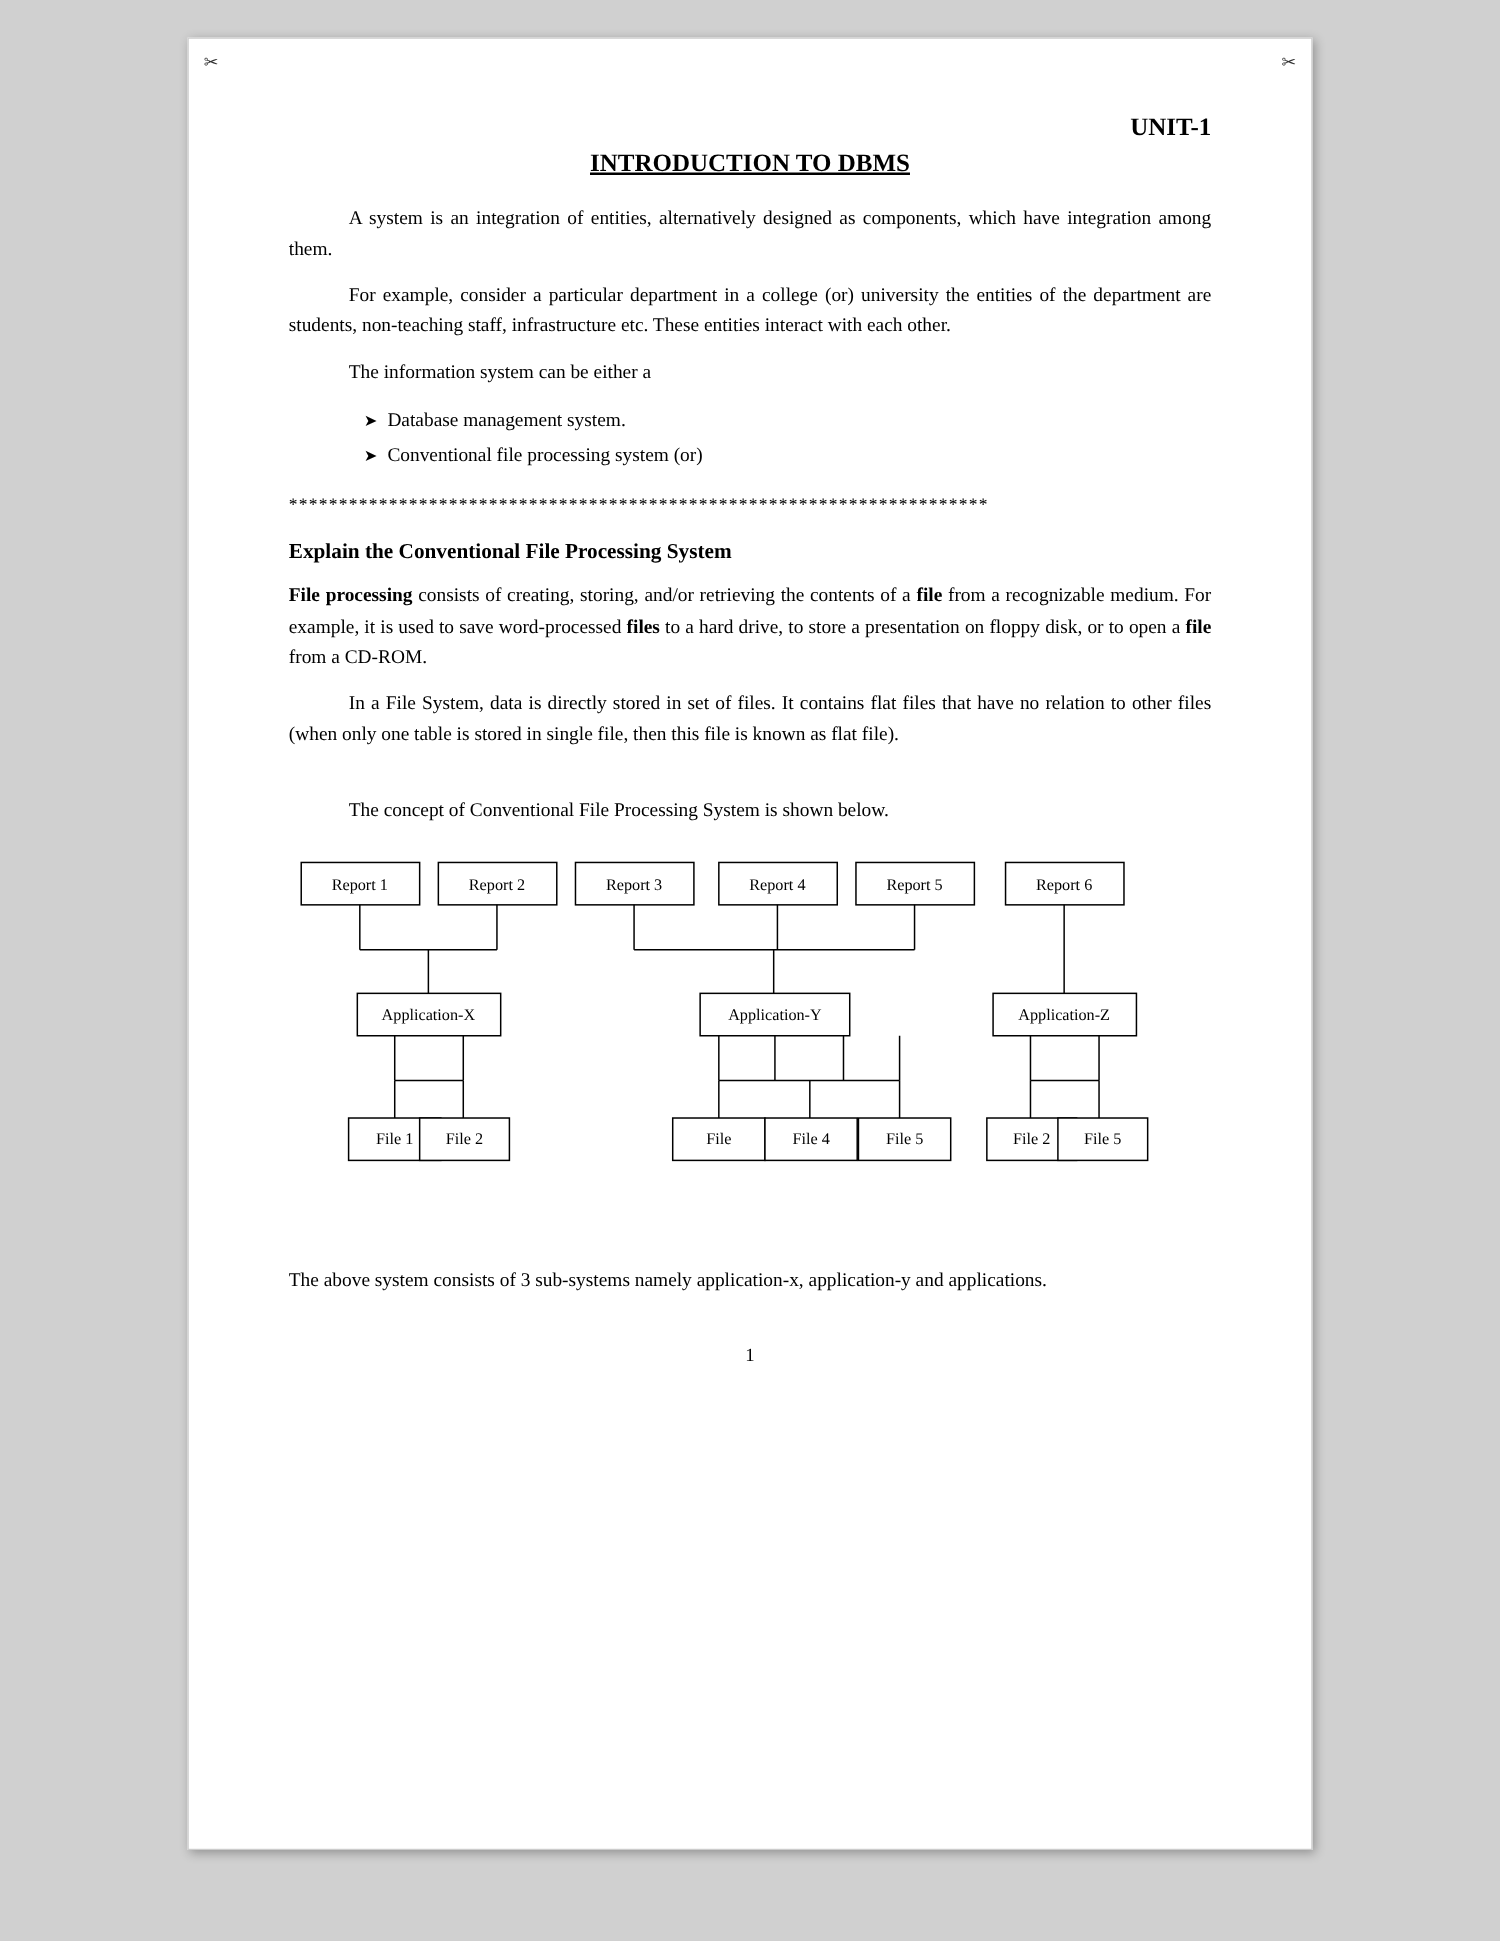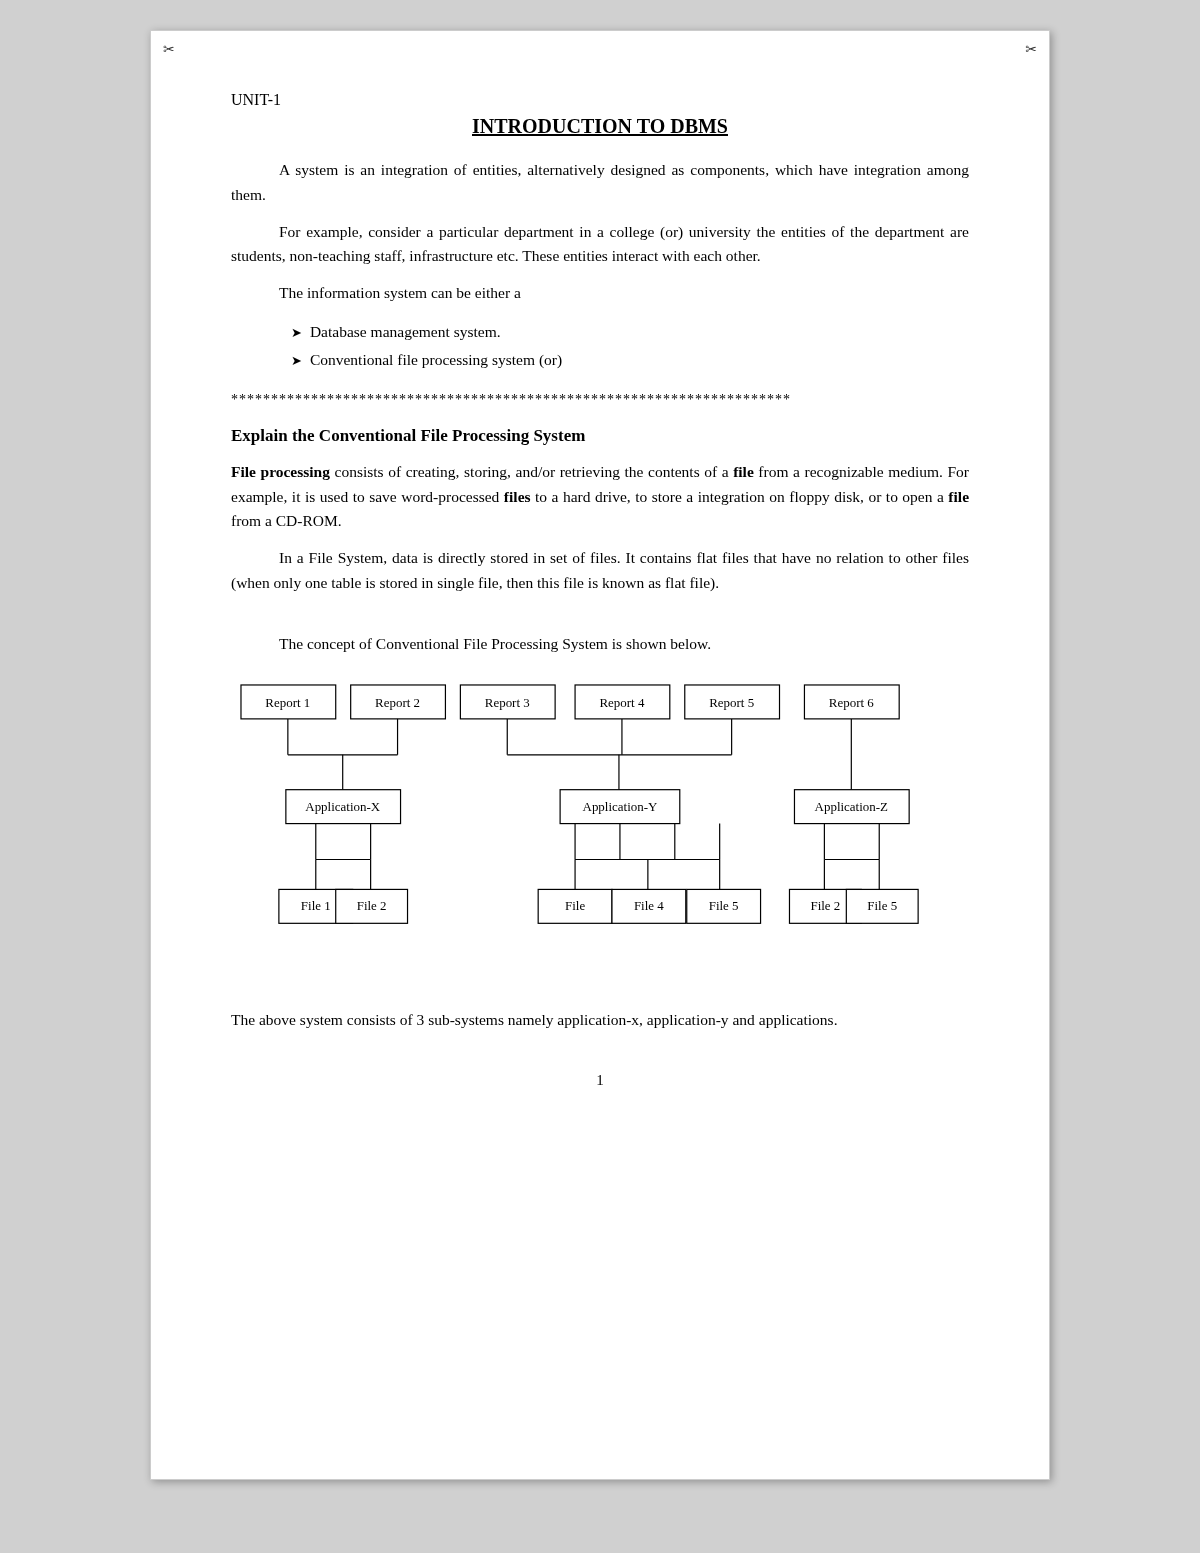--- a/index.html
+++ b/index.html
@@ -22,23 +22,23 @@
     
     .corner-mark {
       position: absolute;
       font-size: 14px;
       color: #333;
     }
     .corner-mark.tl { top: 10px; left: 12px; }
     .corner-mark.tr { top: 10px; right: 12px; }
 
     h1.unit-title {
-      text-align: left;
-      font-size: 16px;
-      font-weight: normal;
+      text-align: right;
+      font-size: 20px;
+      font-weight: bold;
       margin-bottom: 6px;
       font-family: "Times New Roman", Times, serif;
     }
     h2.intro-title {
       text-align: center;
       font-size: 20px;
       font-weight: bold;
       margin-bottom: 20px;
       font-family: "Times New Roman", Times, serif;
       text-decoration: underline;
@@ -128,21 +128,21 @@
   <div class="separator">**********************************************************************</div>
 
   <h3 class="section-title">Explain the Conventional File Processing System</h3>
 
   <p class="body-text">
     <span class="bold">File processing</span>
     <span> consists of creating, storing, and/or retrieving the contents of a </span>
     <span class="bold">file</span>
     <span> from a recognizable medium. For example, it is used to save word-processed </span>
     <span class="bold">files</span>
-    <span> to a hard drive, to store a integration on floppy disk, or to open a </span>
+    <span> to a hard drive, to store a presentation on floppy disk, or to open a </span>
     <span class="bold">file</span>
     <span> from a CD-ROM.</span>
   </p>
 
   <p class="body-text indent">In a File System, data is directly stored in set of files. It contains flat files that have no relation to other files (when only one table is stored in single file, then this file is known as flat file).</p>
 
   <p class="body-text" style="text-indent:48px;margin-top:36px;">The concept of Conventional File Processing System is shown below.</p>
 
   <div class="diagram-container">
     <svg class="diagram-svg" viewBox="0 0 740 320" xmlns="http://www.w3.org/2000/svg">

